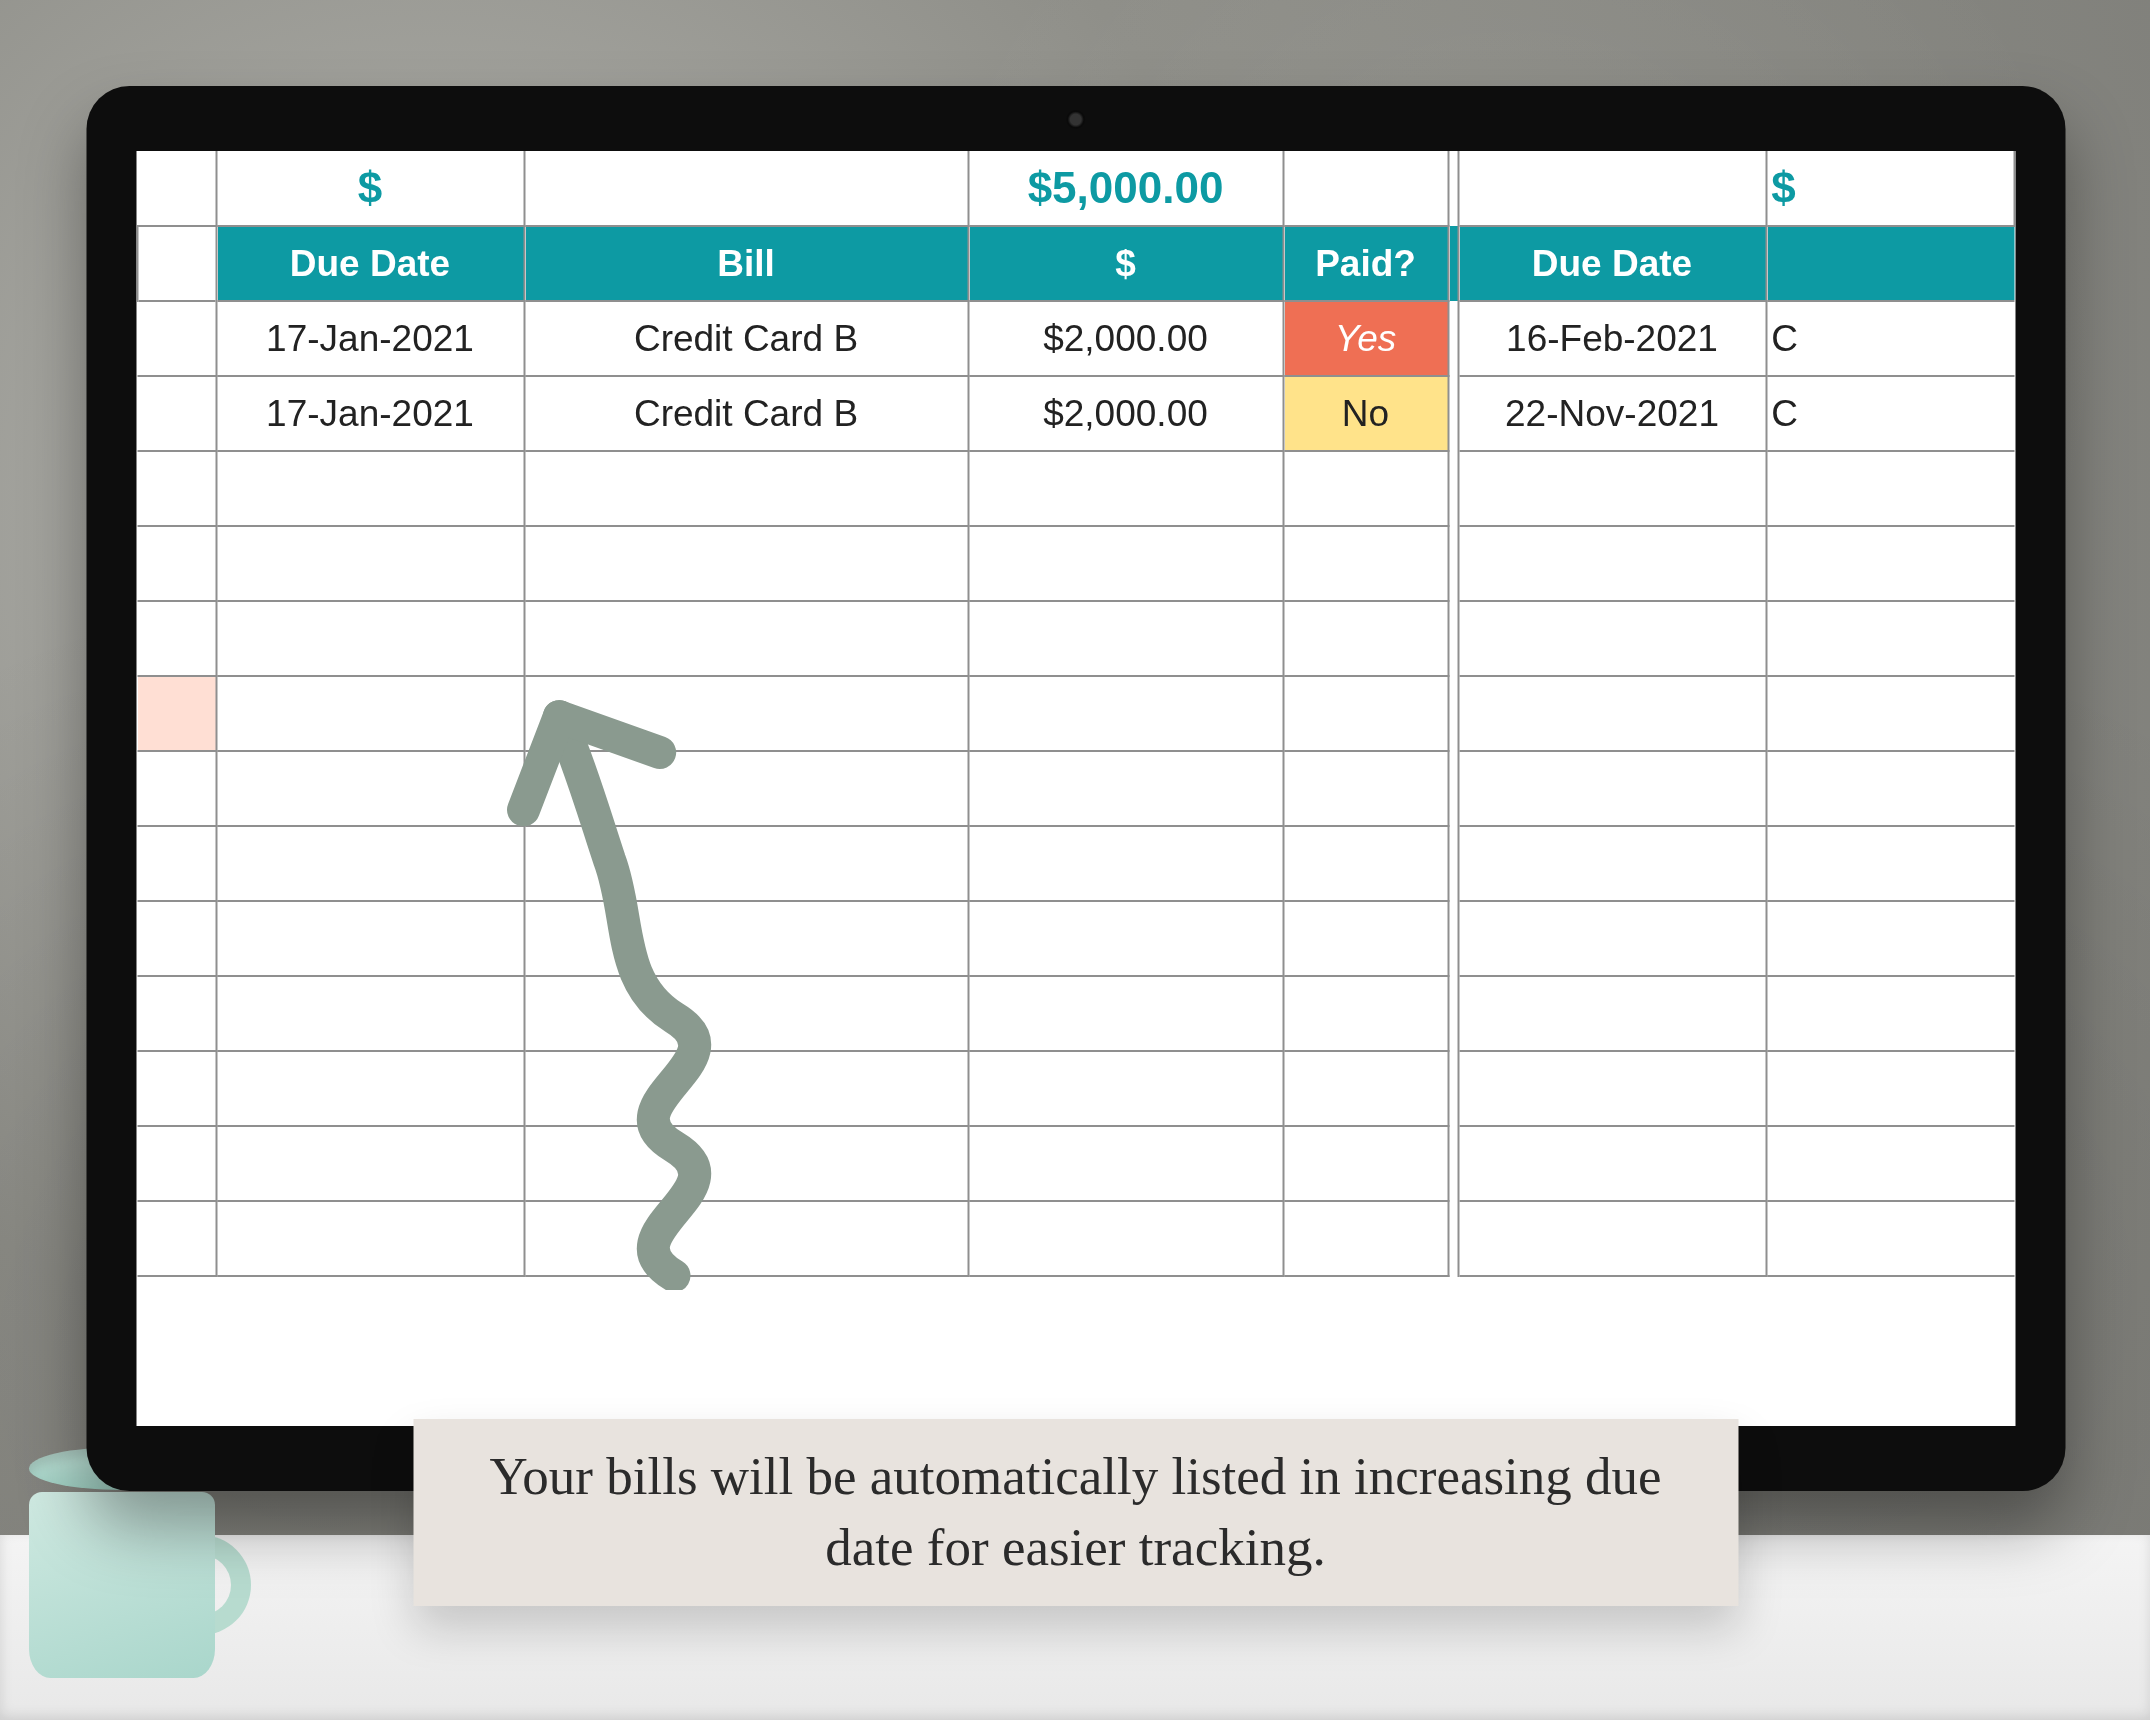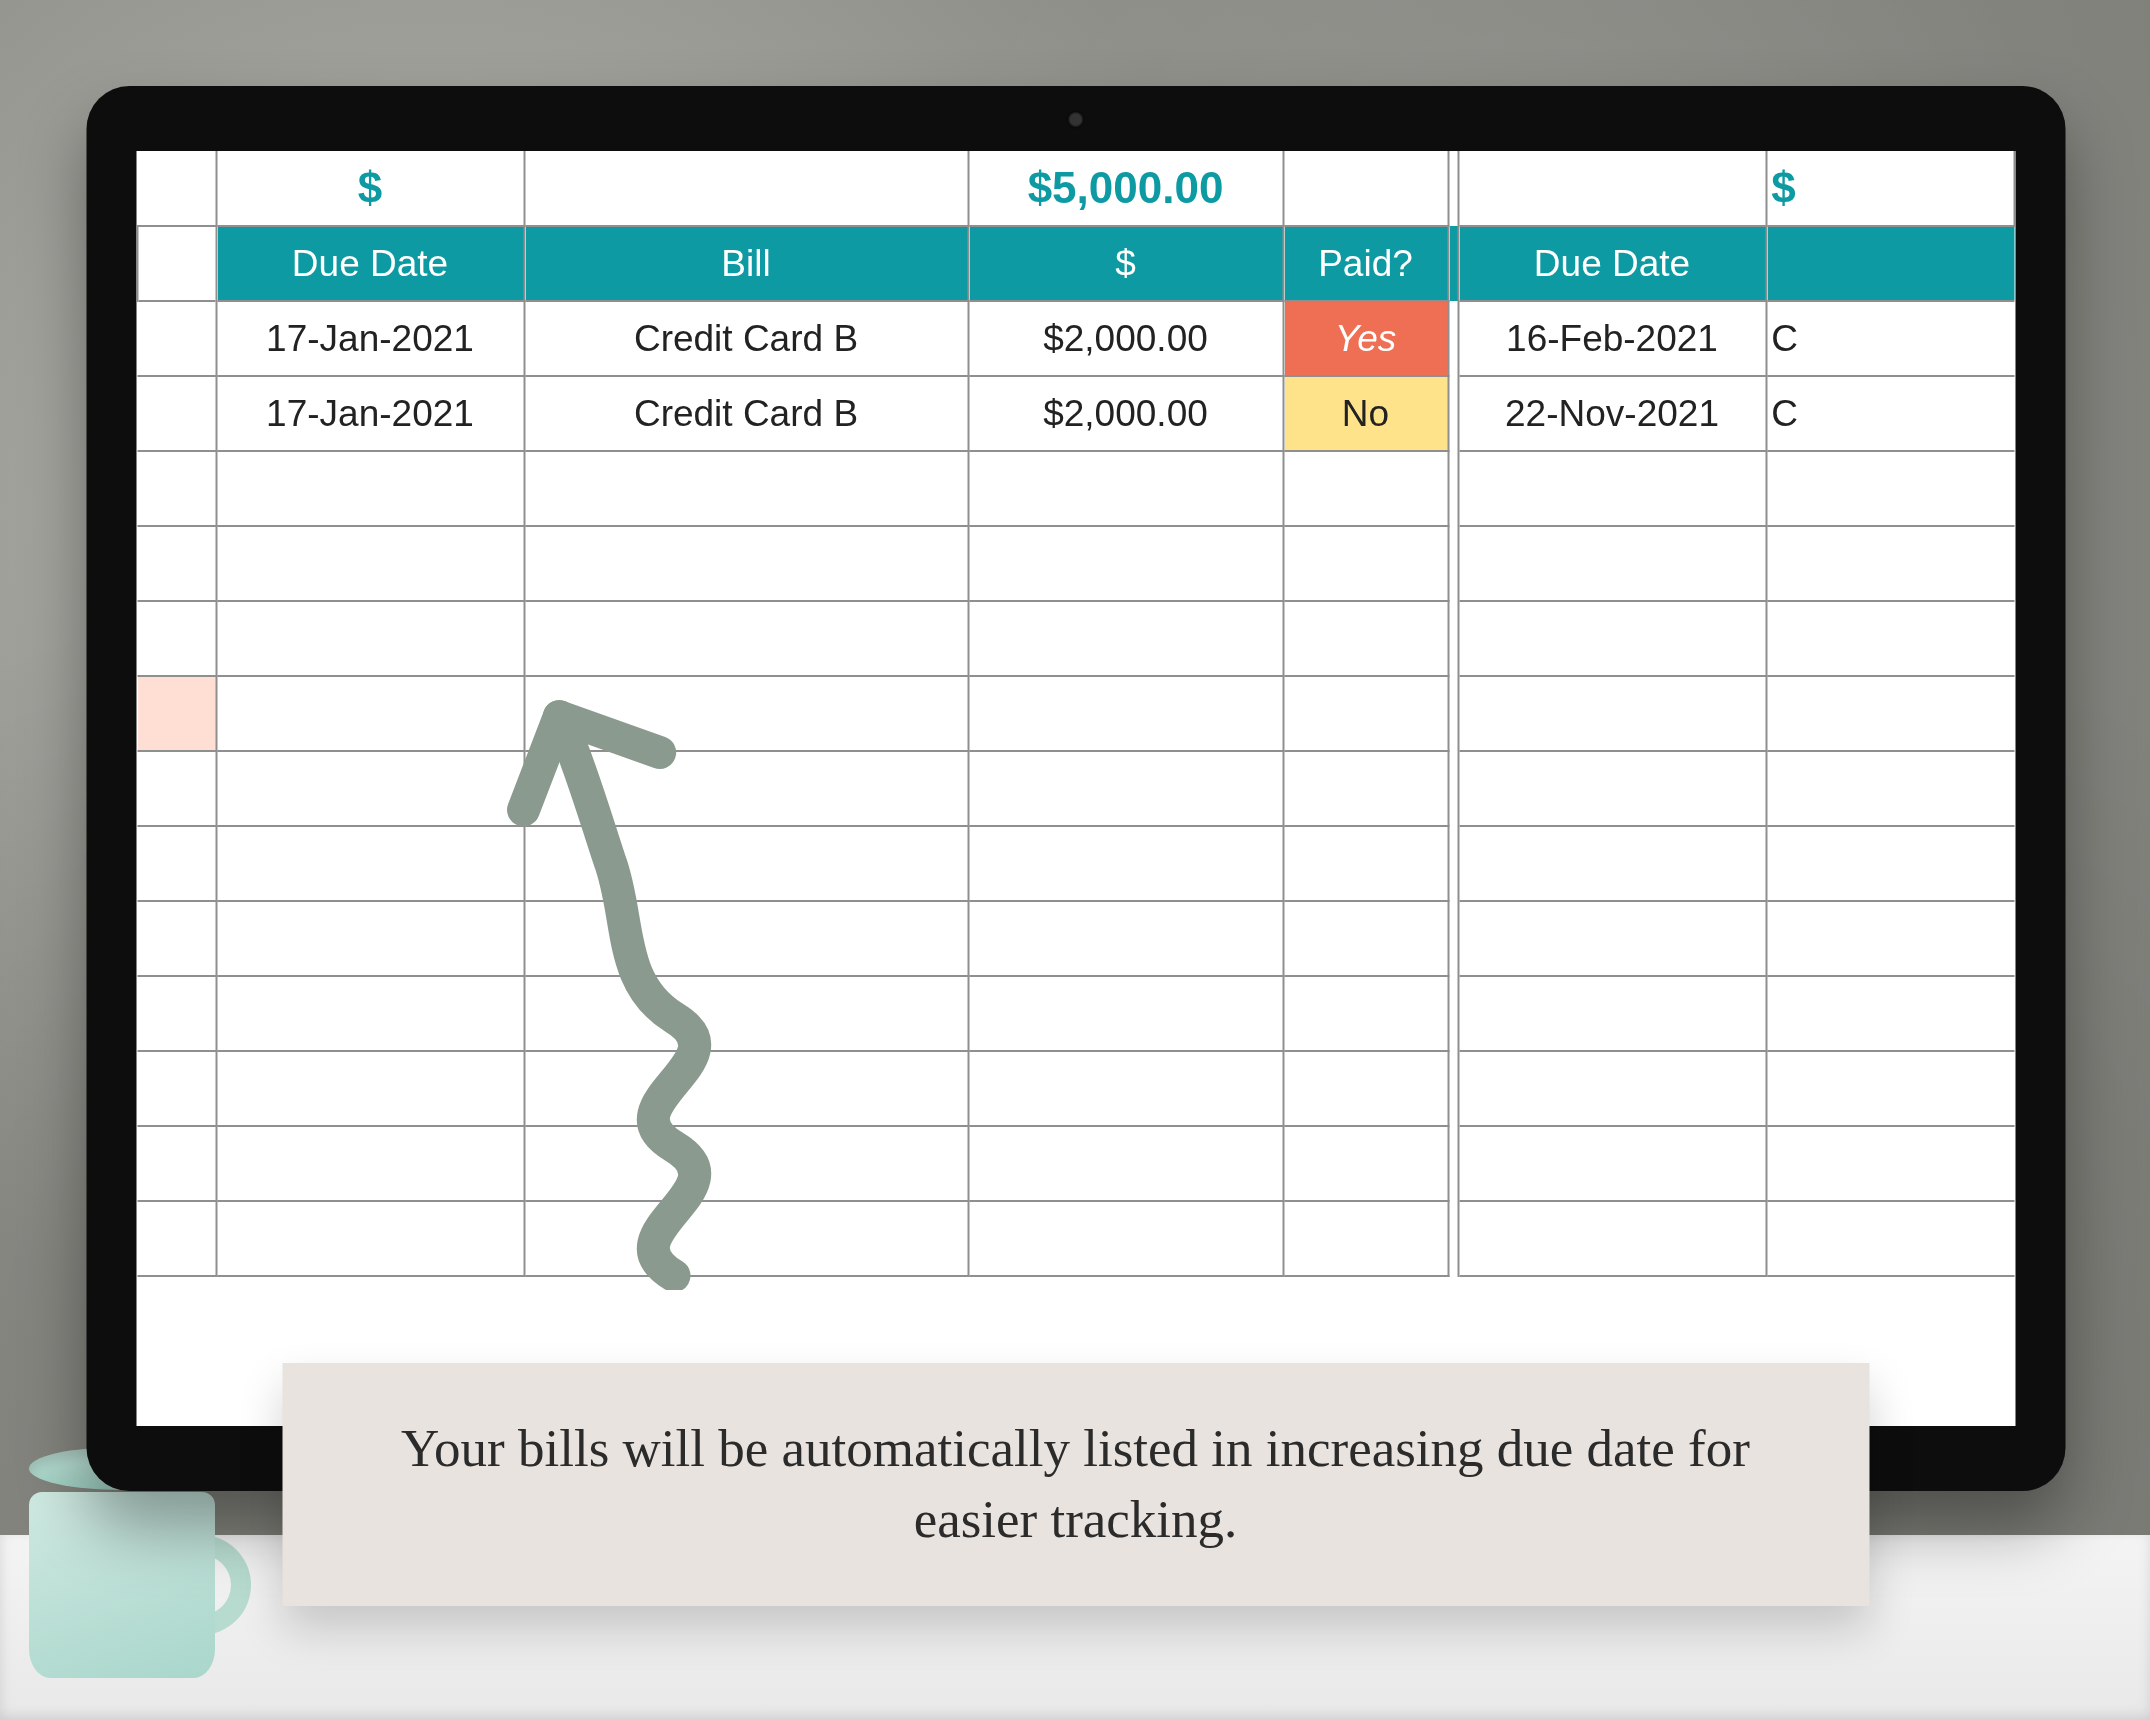--- a/index.html
+++ b/index.html
@@ -90,34 +90,34 @@
   td, th{
     border:2.2px solid #8f8f8f; height:75px;
     text-align:center; font-weight:400;
     white-space:nowrap; overflow:hidden;
   }
   tr.summary td{
     border-top:none; color:#0d9aa3; font-weight:700; font-size:44px;
   }
   tr.summary td.rowhdr{ border-left:none; }
   tr.headers th{
-    background:#0d9aa3; color:#fff; font-weight:400; font-size:37px;margin-left:44px;
+    background:#0d9aa3; color:#fff; font-weight:700; font-size:37px;margin-left:44px;
   }
   td.rowhdr{ background:#fff; border-left:none; }
   td.rowhdr.hl{ background:#ffdfd4; }
   td.paid-no{ background:#ffe38a; }
   td.paid-yes{ background:#ef6f54; color:#fff;font-style:italic; }
   td.sep{ width:8.6px; padding:0; background:#fff; border-top:none; border-bottom:none;}
   th.sep{ background:#fff; border:2.2px solid #8f8f8f; border-top:none; border-bottom:none;}
   td.clip{ text-align:left; padding-left:4.3px; }
 
   
   .callout{
     position:absolute; left:50%; transform:translateX(-50%);
-    bottom:115px; width:1587px; padding:50px 57px;
+    bottom:115px; width:1325px; padding:22px 57px;
     background:#e8e3de; color:#2b2b2b; text-align:center;
     font-size:53px; line-height:1.35;
     box-shadow: 0 21.5px 43px rgba(0,0,0,.18);
     font-family: Georgia, 'Times New Roman', serif;
   }
 
   
   .arrow{
     position:absolute; left:502px; top:645px; width:344px; height:645px;
     pointer-events:none;

